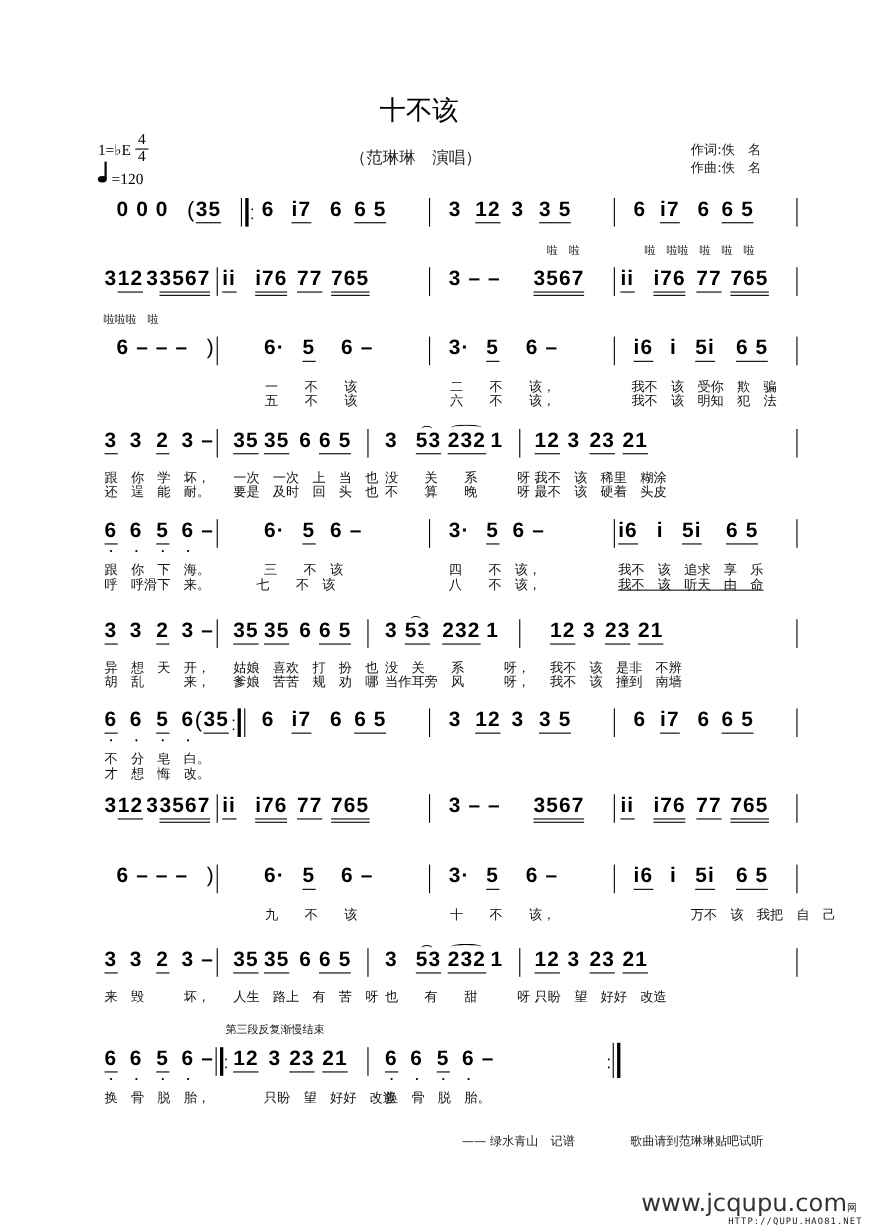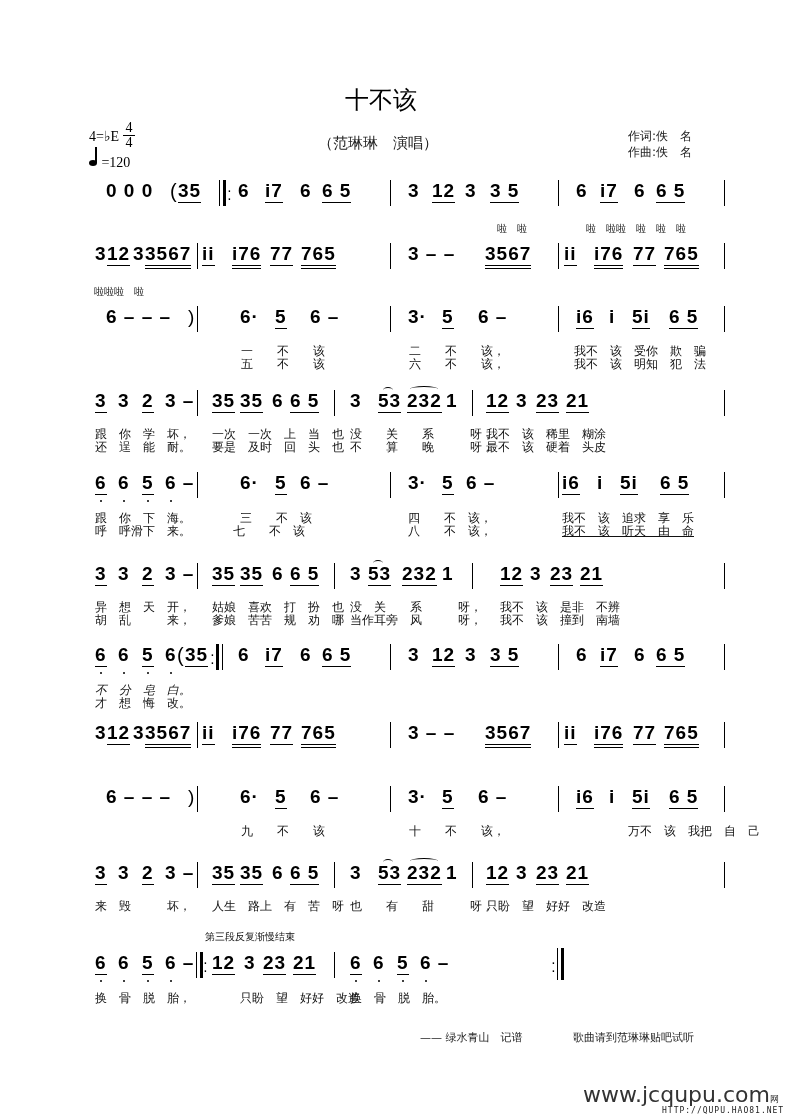--- a/index.html
+++ b/index.html
@@ -26,21 +26,21 @@
   .wm2 { font-family:"DejaVu Sans Mono", monospace; font-size:8px; letter-spacing:1px; color:#222; }
 </style>
 </head>
 <body>
 
 <div class="abs title">十不该</div>
 <div class="abs singer">（范琳琳　演唱）</div>
 <div class="abs credit" style="left:628px;top:128px;">作词:佚　名</div>
 <div class="abs credit" style="left:628px;top:144px;">作曲:佚　名</div>
 
-<div class="abs key" style="left:89px;top:128px;">4=♭E</div>
+<div class="abs key" style="left:89px;top:128px;">1=♭E</div>
 <div class="abs ts" style="left:123px;top:121px;width:12px;">
   <div>4</div>
   <div style="border-top:1px solid #000;">4</div>
 </div>
 <div class="abs" style="left:89px;top:147px;">
   <span style="display:inline-block;position:relative;width:8px;height:20px;">
     <span style="position:absolute;left:6px;top:0;width:2px;height:16px;background:#000;"></span>
     <span style="position:absolute;left:0;top:13px;width:8px;height:6px;background:#000;border-radius:50%;"></span>
   </span>
   <span class="key">=120</span>
@@ -238,21 +238,21 @@
   <span class="n ul1" style="left:432px;">12</span>
   <span class="n" style="left:465px;">3</span>
   <span class="n ul1" style="left:490px;">3 5</span>
   <span class="bar" style="left:558px;top:0;"></span>
   <span class="n" style="left:576px;">6</span>
   <span class="n ul1" style="left:600px;">i7</span>
   <span class="n" style="left:634px;">6</span>
   <span class="n ul1" style="left:656px;">6 5</span>
   <span class="bar" style="left:724px;top:0;"></span>
 </div>
-<div class="lyr" style="left:95px;top:684px;font-style:italic;">不　分　皂　白。</div>
+<div class="lyr" style="left:95px;top:684px;">不　分　皂　白。</div>
 <div class="lyr" style="left:95px;top:697px;">才　想　悔　改。</div>
 
 <div class="note-row" style="top:722px;">
   <span class="n" style="left:95px;">3</span>
   <span class="n ul1" style="left:107px;">12</span>
   <span class="n" style="left:133px;">3</span>
   <span class="n ul2" style="left:145px;">3567</span>
   <span class="bar" style="left:197px;top:0;"></span>
   <span class="n ul1" style="left:202px;">ii</span>
   <span class="n ul2" style="left:232px;">i76</span>

